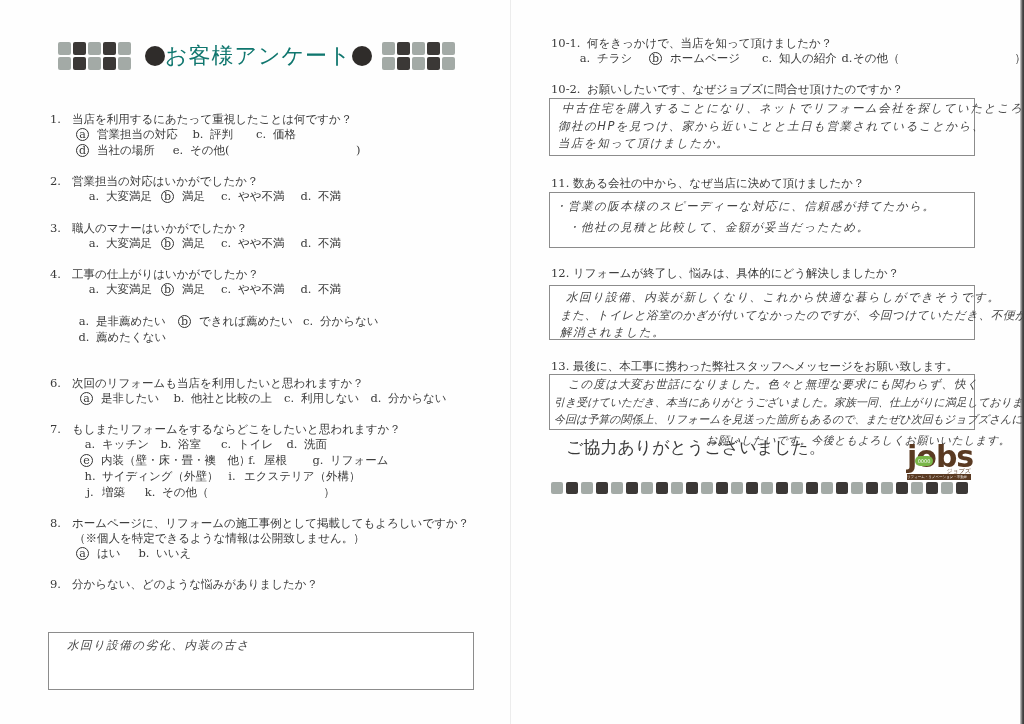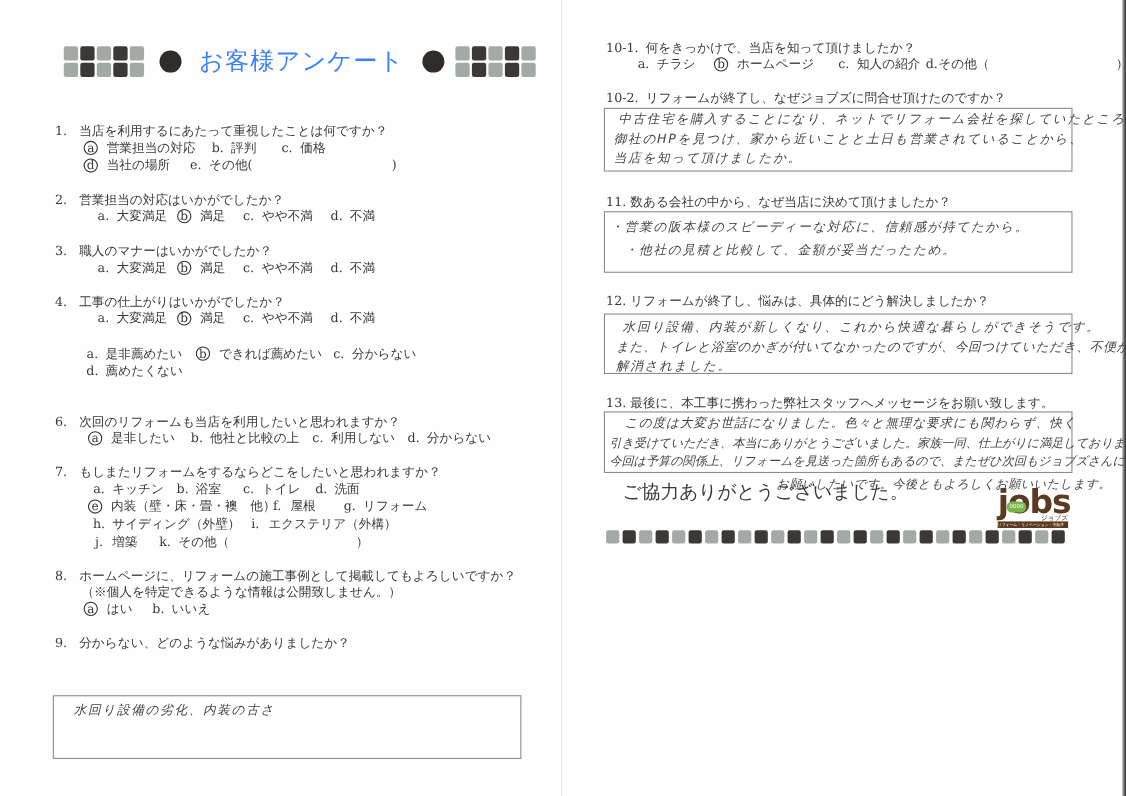--- a/index.html
+++ b/index.html
@@ -17,21 +17,21 @@
 
     
     .header { position: absolute; left: 58px; top: 40px; height: 32px; display: flex; align-items: center; }
     .sq-grid { display: grid; grid-template-columns: repeat(5, 13px); grid-template-rows: repeat(2, 13px); gap: 2px; }
     .sq { width: 13px; height: 13px; border-radius: 2px; }
     .sq.l { background: #a3aaa6; }
     .sq.d { background: #3b3836; }
     .dot { width: 20px; height: 20px; border-radius: 50%; background: #2f2c2a; display: inline-block; }
     .title {
       font-family: "DejaVu Sans", "Liberation Sans", sans-serif;
-      font-size: 22px; color: #3b82f6; letter-spacing: 1px; margin: 0 16px;
+      font-size: 22px; color: #0f766e; letter-spacing: 1px; margin: 0 0;
     }
     .header .dot.first { margin-left: 14px; }
     .header .dot.last { margin-right: 10px; }
 
     
     .q { position: absolute; font-size: 11.5px; line-height: 15px; white-space: nowrap; }
     .q .num { display: inline-block; }
     .opts { position: relative; font-size: 11.5px; line-height: 15.5px; }
     .opt { position: absolute; white-space: nowrap; }
     .opt .k { display: inline-block; min-width: 12px; text-align: center; }
@@ -205,21 +205,21 @@
   <div><span class="num" style="width:36px">10-1.</span><span>何をきっかけで、当店を知って頂けましたか？</span></div>
   <div class="opts" style="height:16px;">
     <span class="opt" style="left:28px;top:0"><span class="k">a.</span><span class="lbl">チラシ</span></span>
     <span class="opt" style="left:100px;top:0"><span class="k circ">b</span><span class="lbl">ホームページ</span></span>
     <span class="opt" style="left:210px;top:0"><span class="k">c.</span><span class="lbl">知人の紹介</span></span>
     <span class="opt" style="left:290px;top:0"><span class="k">d.</span><span class="lbl" style="margin-left:0">その他（　　　　　　　　　　）</span></span>
   </div>
 </div>
 
 <div class="q" style="left:551px; top:82px;">
-  <div><span class="num" style="width:36px">10-2.</span><span>リフォームが終了し、なぜジョブズに問合せ頂けたのですか？</span></div>
+  <div><span class="num" style="width:36px">10-2.</span><span>お願いしたいです、なぜジョブズに問合せ頂けたのですか？</span></div>
 </div>
 <div class="answer-box" style="left:549px; top:98px; width:426px; height:58px;">
   <span class="hand" style="left:12px; top:2px;">中古住宅を購入することになり、ネットでリフォーム会社を探していたところ、</span>
   <span class="hand" style="left:8px; top:20px;">御社のHPを見つけ、家から近いことと土日も営業されていることから、</span>
   <span class="hand" style="left:8px; top:37px;">当店を知って頂けましたか。</span>
 </div>
 
 <div class="q" style="left:551px; top:176px;">
   <div><span class="num" style="width:22px">11.</span><span>数ある会社の中から、なぜ当店に決めて頂けましたか？</span></div>
 </div>

